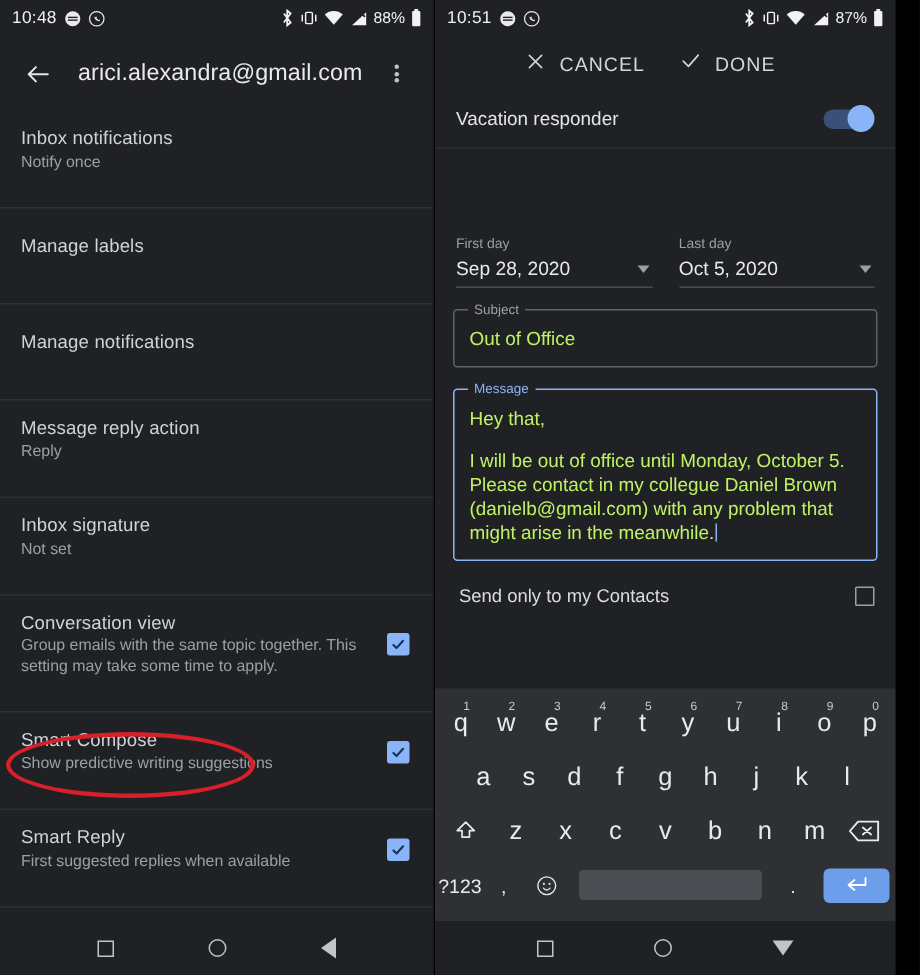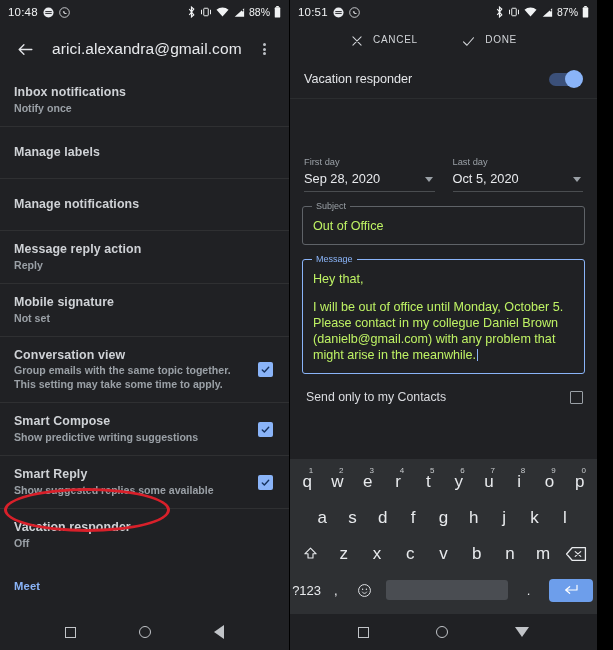--- a/index.html
+++ b/index.html
@@ -52,24 +52,23 @@
     flex: 1;
   }
   .appbar .more { width: 26px; height: 26px; display:flex; align-items:center; justify-content:center; }
   .dot { width:3px; height:3px; border-radius:50%; background:#bdc1c6; margin:1.5px 0; }
 
   
   .list { background:#202124; }
   .srow {
     position: relative;
     display: flex; align-items: center;
-    padding: 11px 16px 11px 14px;
+    padding: 11px 16px 23px 14px;
     border-bottom: 1px solid #2f3032;
     min-height: 42px;
-    font-weight: bold;
   }
   .srow .txt { flex: 1; padding-right: 10px; }
   .srow .t1 { color:#cfd2d6; font-size: 12.4px; line-height: 15px; letter-spacing:.1px; }
   .srow .t2 { color:#9aa0a6; font-size: 10.6px; line-height: 14px; margin-top: 1px; }
   .srow .t2.multi { line-height: 13.5px; }
   .section-head {
     color:#8ab4f8; font-size: 11.2px; font-weight: bold;
     padding: 10px 14px 6px 14px;
     letter-spacing: .2px;
     border-bottom: none;
@@ -116,21 +115,21 @@
     border-bottom: none;
   }
 
   
   .composebar {
     height: 36px;
     display: flex; align-items: center;
     background: #202124;
     padding: 0 8px;
   }
-  .cb-btn { display: flex; align-items: flex-start; gap: 9px; color:#d2d5d9; font-size: 10px; letter-spacing:.7px; }
+  .cb-btn { display: flex; align-items: center; gap: 9px; color:#d2d5d9; font-size: 13px; letter-spacing:.7px; }
   .cb-cancel { margin-left: 52px; }
   .cb-done { margin-left: auto; margin-right: 72px; }
 
   
   .vr-row {
     display:flex; align-items:center;
     padding: 12px 14px 12px 14px;
     border-bottom: 1px solid #2b2d2f;
   }
   .vr-label { color:#e3e5e8; font-size: 12.6px; flex:1; }
@@ -333,21 +332,21 @@
 
       <div class="srow">
         <div class="txt">
           <div class="t1">Message reply action</div>
           <div class="t2">Reply</div>
         </div>
       </div>
 
       <div class="srow">
         <div class="txt">
-          <div class="t1">Mobile signature</div>
+          <div class="t1">Inbox signature</div>
           <div class="t2">Not set</div>
         </div>
       </div>
 
       <div class="srow">
         <div class="txt">
           <div class="t1">Conversation view</div>
           <div class="t2 multi">Group emails with the same topic together. This setting may take some time to apply.</div>
         </div>
         <div class="chk">
@@ -365,21 +364,21 @@
         <div class="chk">
           <svg width="11" height="11" viewBox="0 0 24 24">
               <path d="M5 13l4.5 4.5L19 7" fill="none" stroke="#15325e" stroke-width="3" stroke-linecap="round" stroke-linejoin="round"></path>
             </svg>
         </div>
       </div>
 
       <div class="srow">
         <div class="txt">
           <div class="t1">Smart Reply</div>
-          <div class="t2">Show suggested replies some available</div>
+          <div class="t2">First suggested replies when available</div>
         </div>
         <div class="chk">
           <svg width="11" height="11" viewBox="0 0 24 24">
               <path d="M5 13l4.5 4.5L19 7" fill="none" stroke="#15325e" stroke-width="3" stroke-linecap="round" stroke-linejoin="round"></path>
             </svg>
         </div>
       </div>
 
       <div class="srow" style="border-bottom:none;">
         <div class="txt">

